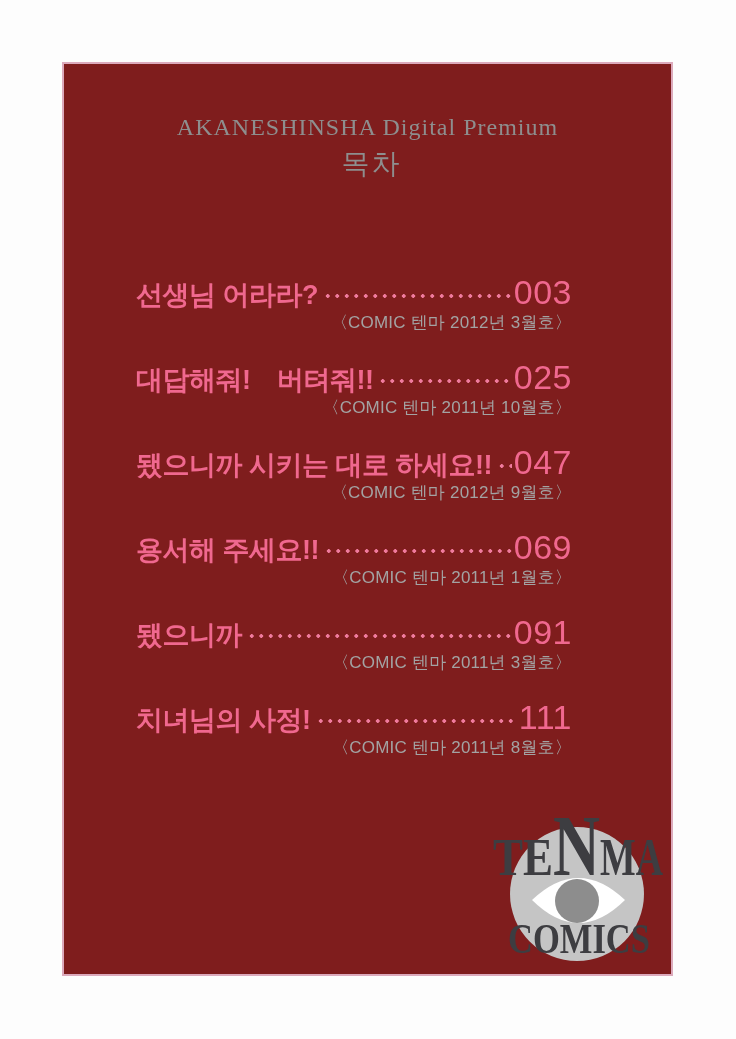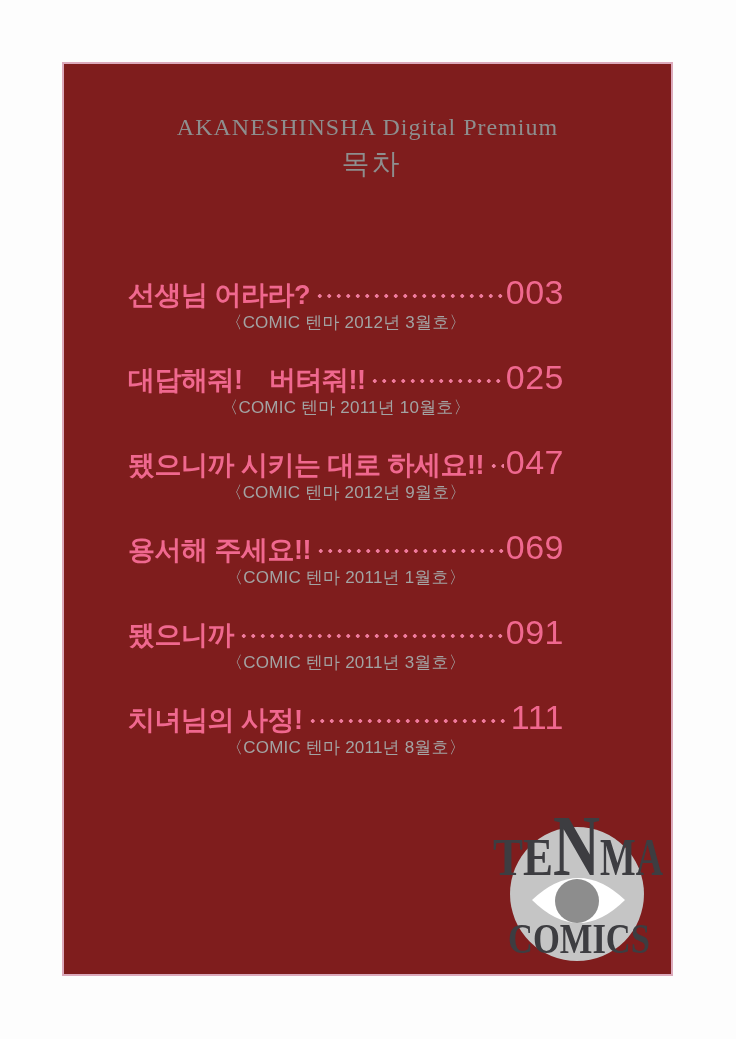--- a/index.html
+++ b/index.html
@@ -24,42 +24,42 @@
     color:#8e8e8e;letter-spacing:1px;
   }
   .toc-heading{
     position:absolute;top:84px;left:0;right:0;
     text-align:center;
     font-family:"Liberation Serif","DejaVu Serif",serif;
     font-size:28px;line-height:32px;
     color:#8e8e8e;letter-spacing:2px;padding-left:8px;
   }
   .toc{
-    position:absolute;left:64px;top:213px;width:436px;
+    position:absolute;left:72px;top:213px;width:436px;
   }
   .toc-entry{margin-bottom:28px;}
   .entry-row{display:flex;align-items:baseline;}
   .entry-title{
     font-weight:700;font-size:27px;line-height:30px;
     color:#f0688f;letter-spacing:-0.5px;white-space:pre;
   }
   .entry-leader{
     flex:1;align-self:stretch;
     margin:0 2px 0 5px;
     background-image:radial-gradient(circle,#f07b9e 1.7px,rgba(255,255,255,0) 2px);
     background-size:9.5px 9.5px;
     background-repeat:repeat-x;
     background-position:left 60%;
   }
   .entry-page{
     font-weight:400;font-size:34px;line-height:30px;
     color:#f0688f;letter-spacing:0.5px;
   }
   .entry-source{
-    margin-top:2px;text-align:center;
+    margin-top:2px;text-align:right;
     font-size:17px;line-height:22px;
     color:#a3a3a3;letter-spacing:0.2px;
   }
   .logo{
     position:absolute;left:487px;top:812px;
     width:178px;height:150px;
   }
 </style>
 </head>
 <body>

